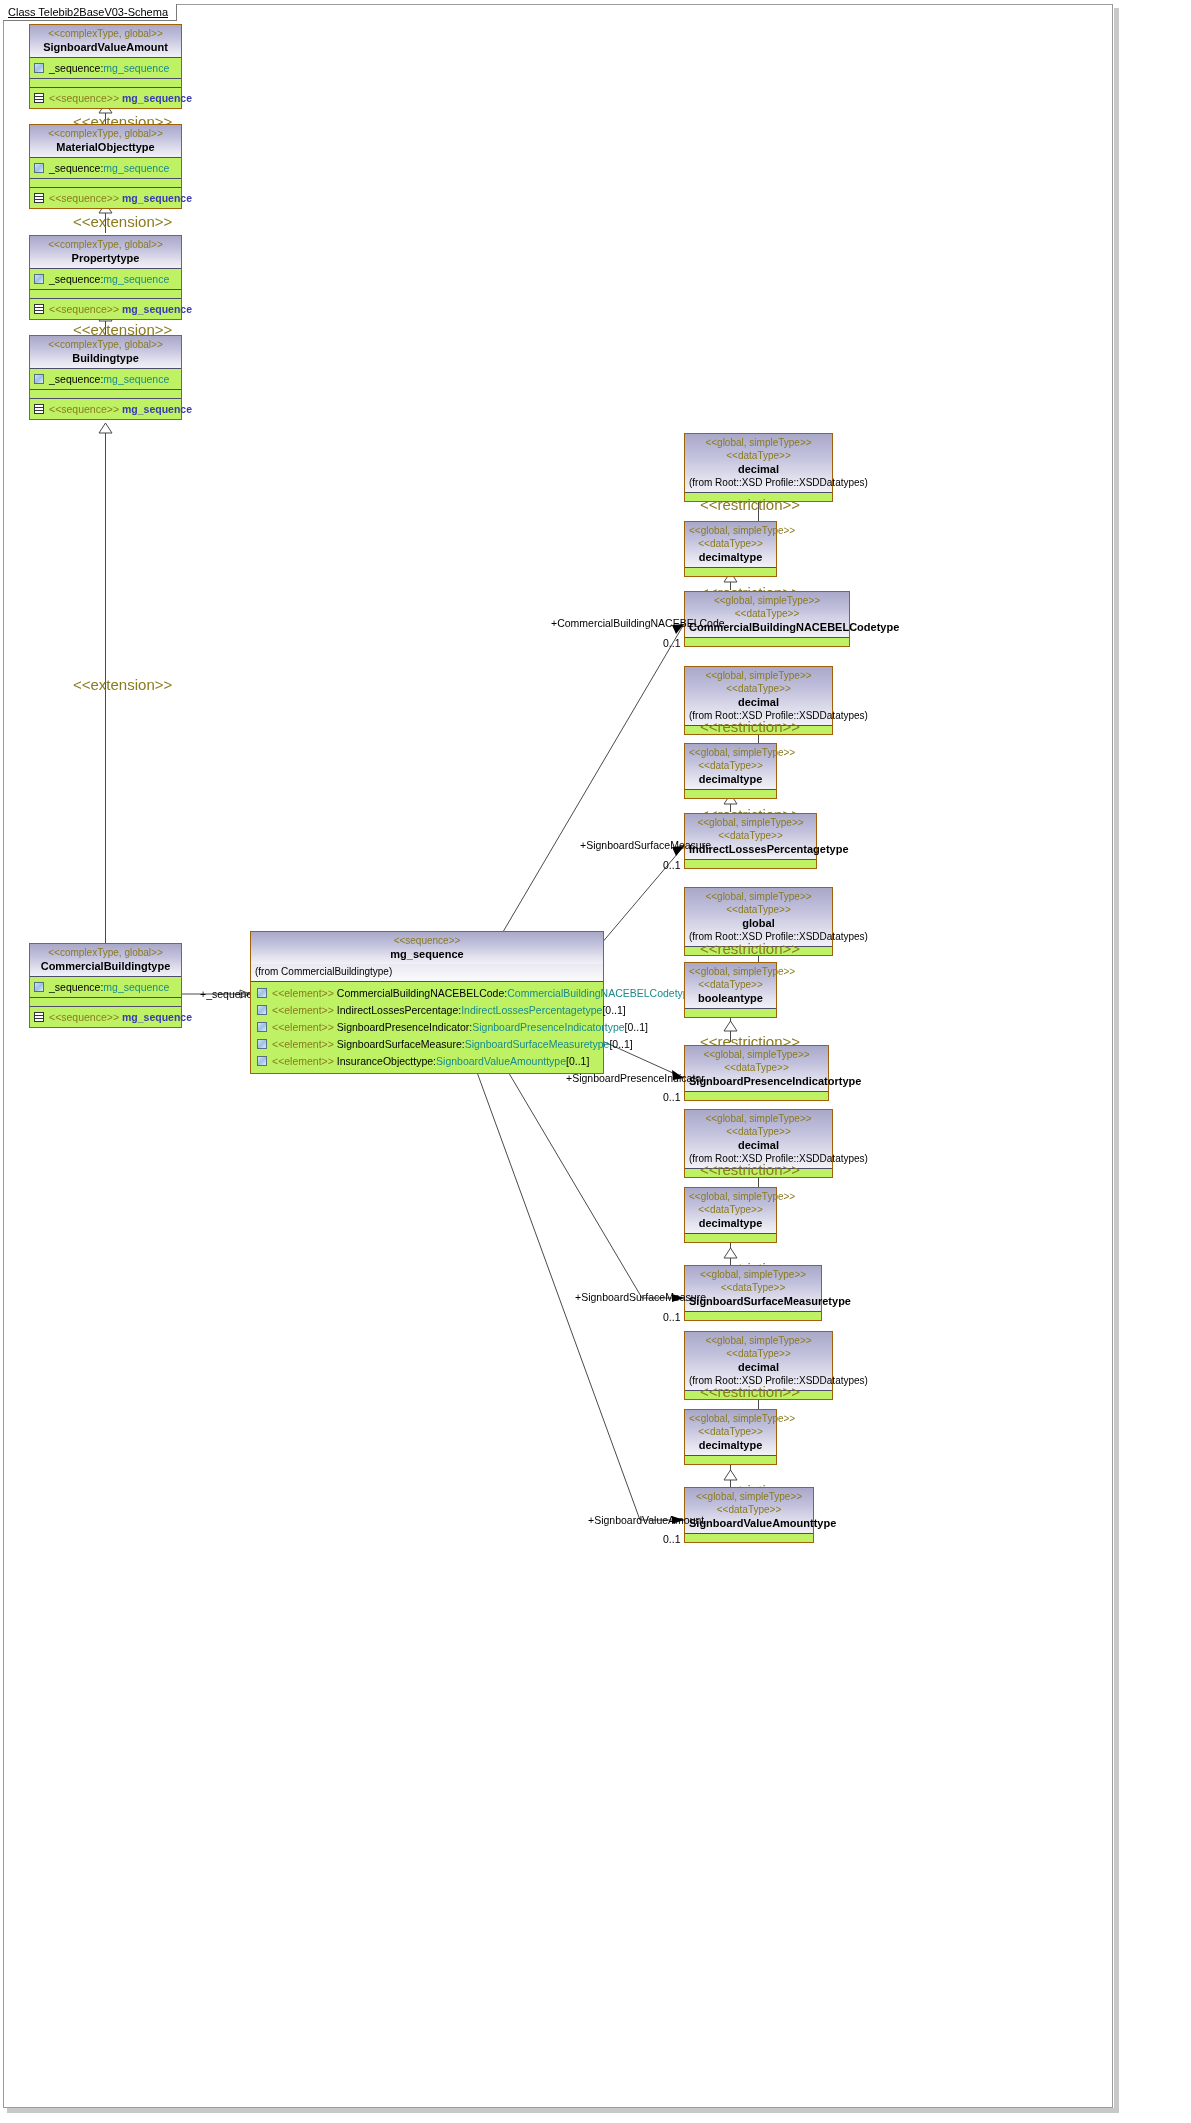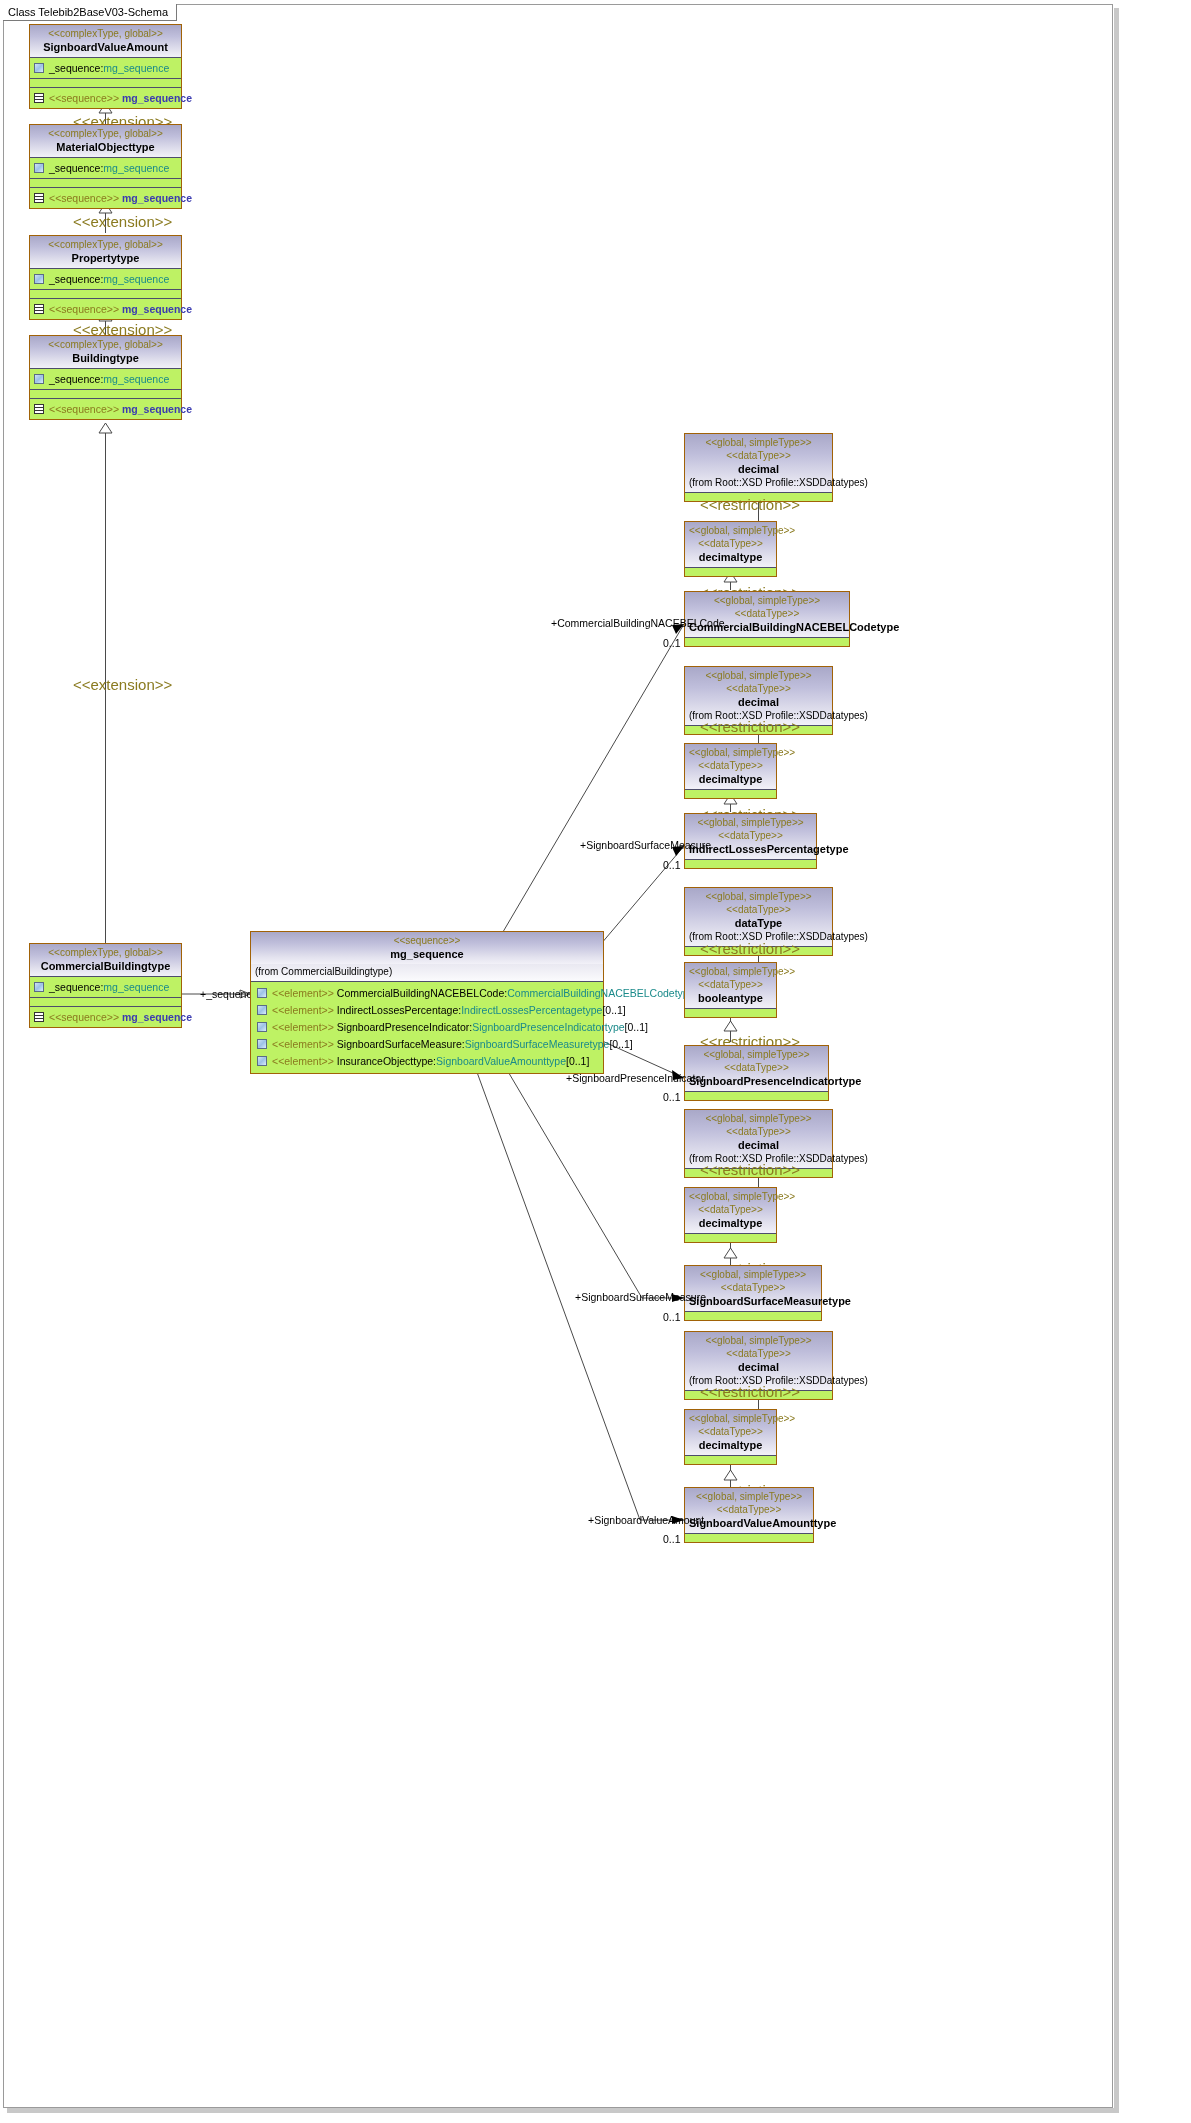--- a/index.html
+++ b/index.html
@@ -41,20 +41,21 @@
     left: 3px; top: 4px;
     height: 17px;
     padding: 1px 8px 0 5px;
     border: 1px solid #7a7a7a;
     border-left: none; border-top: none;
     background: #ffffff;
     font-size: 11px;
     color: #000;
     white-space: nowrap;
     line-height: 15px;
+    text-decoration: underline;
   }
 
   
   .node {
     position: absolute;
     border: 1px solid #a16207;
     background: #bef264;
     font-size: 10.5px;
     color: #000;
   }
@@ -415,21 +416,21 @@
     </div>
     <div class="compartment last empty-comp" style="border-top:1px solid #4d4d6b;"></div>
   </div>
   <div class="lbl-black" style="left:580px; top:839px;">+SignboardSurfaceMeasure</div>
   <div class="lbl-black" style="left:663px; top:859px;">0..1</div>
 
   <div class="node" style="left:684px; top:887px; width:149px;">
     <div class="hdr noborder">
       <div class="stereo">&lt;&lt;global, simpleType&gt;&gt;</div>
       <div class="stereo">&lt;&lt;dataType&gt;&gt;</div>
-      <div class="tname">dataType</div>
+      <div class="tname">global</div>
       <div class="stereo" style="color:#000;">(from Root::XSD Profile::XSDDatatypes)</div>
     </div>
     <div class="compartment last empty-comp" style="border-top:1px solid #4d4d6b;"></div>
   </div>
   <div class="lbl" style="left:700px; top:940px;">&lt;&lt;restriction&gt;&gt;</div>
 
   <div class="node" style="left:684px; top:962px; width:93px;">
     <div class="hdr noborder">
       <div class="stereo">&lt;&lt;global, simpleType&gt;&gt;</div>
       <div class="stereo">&lt;&lt;dataType&gt;&gt;</div>

